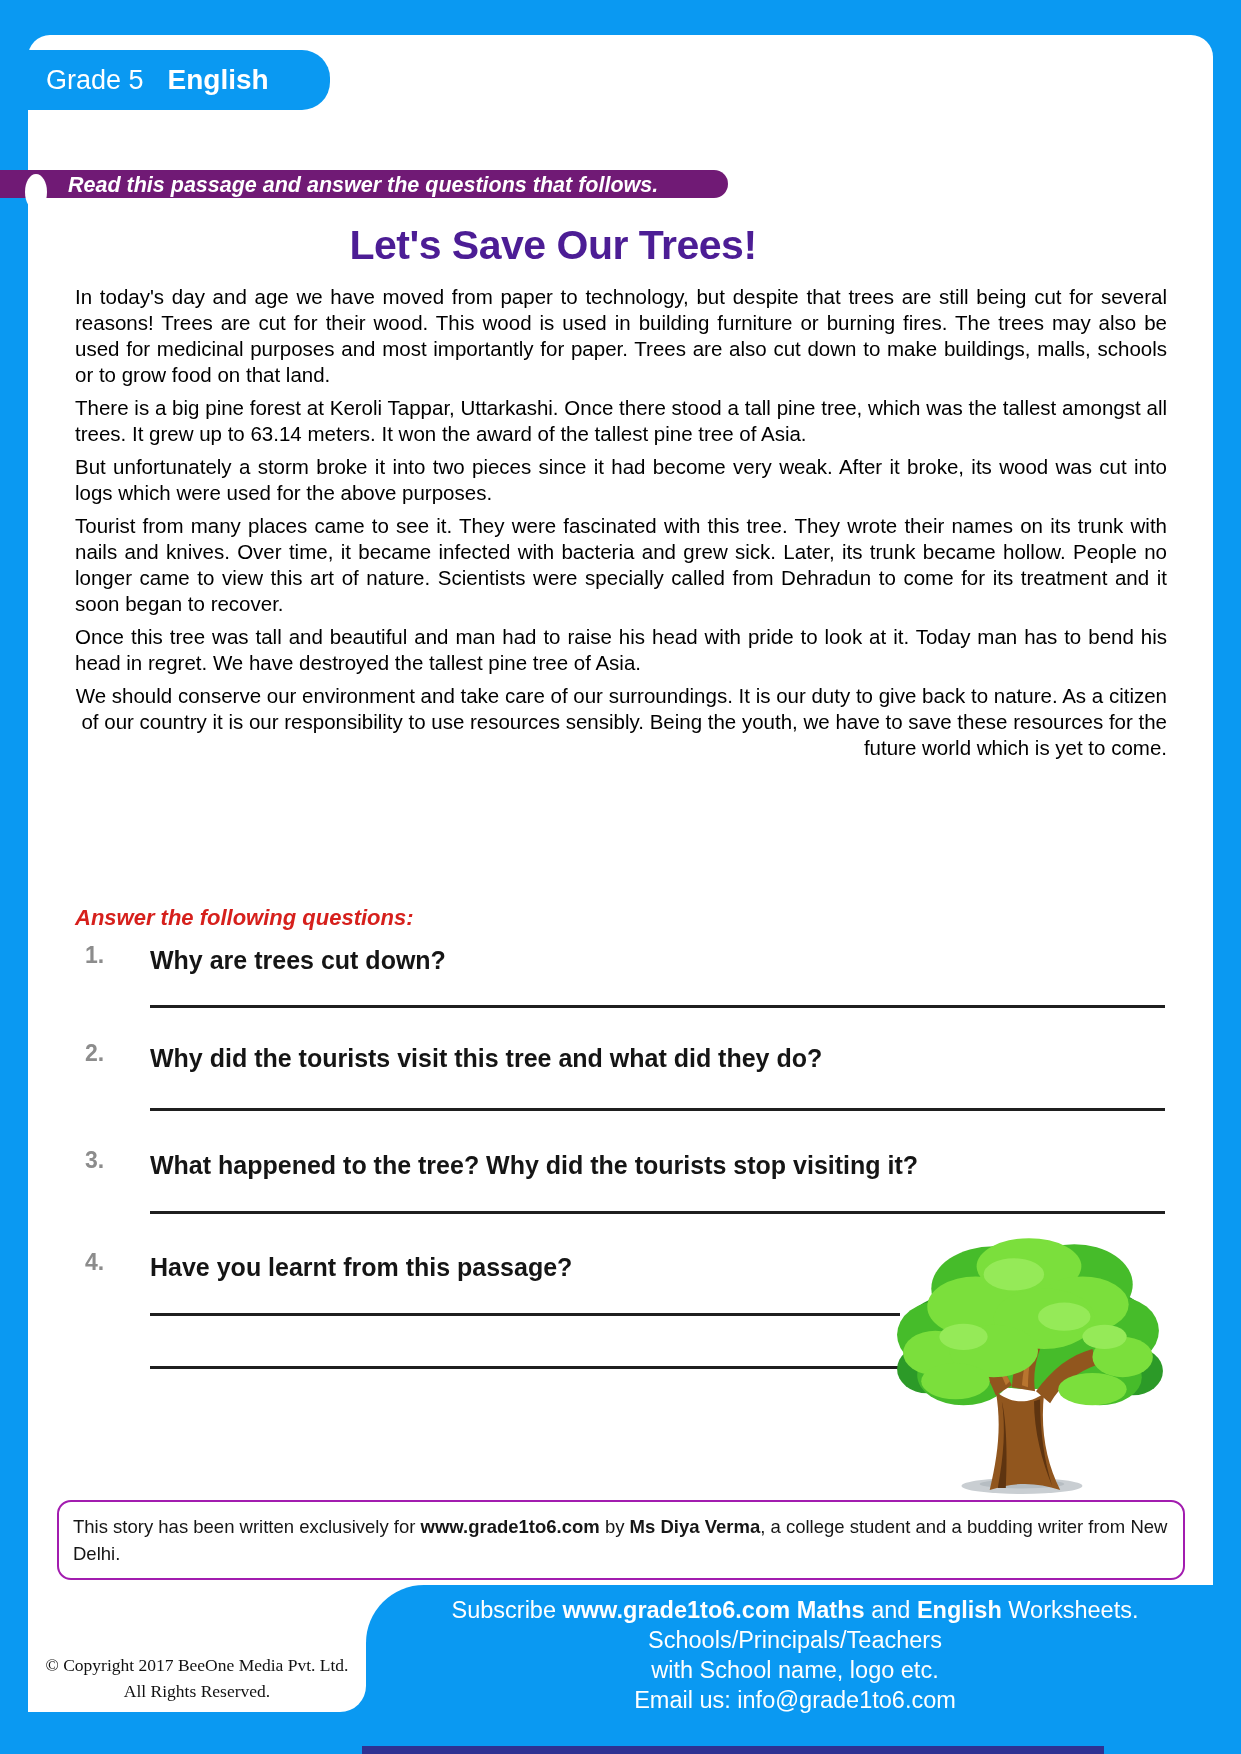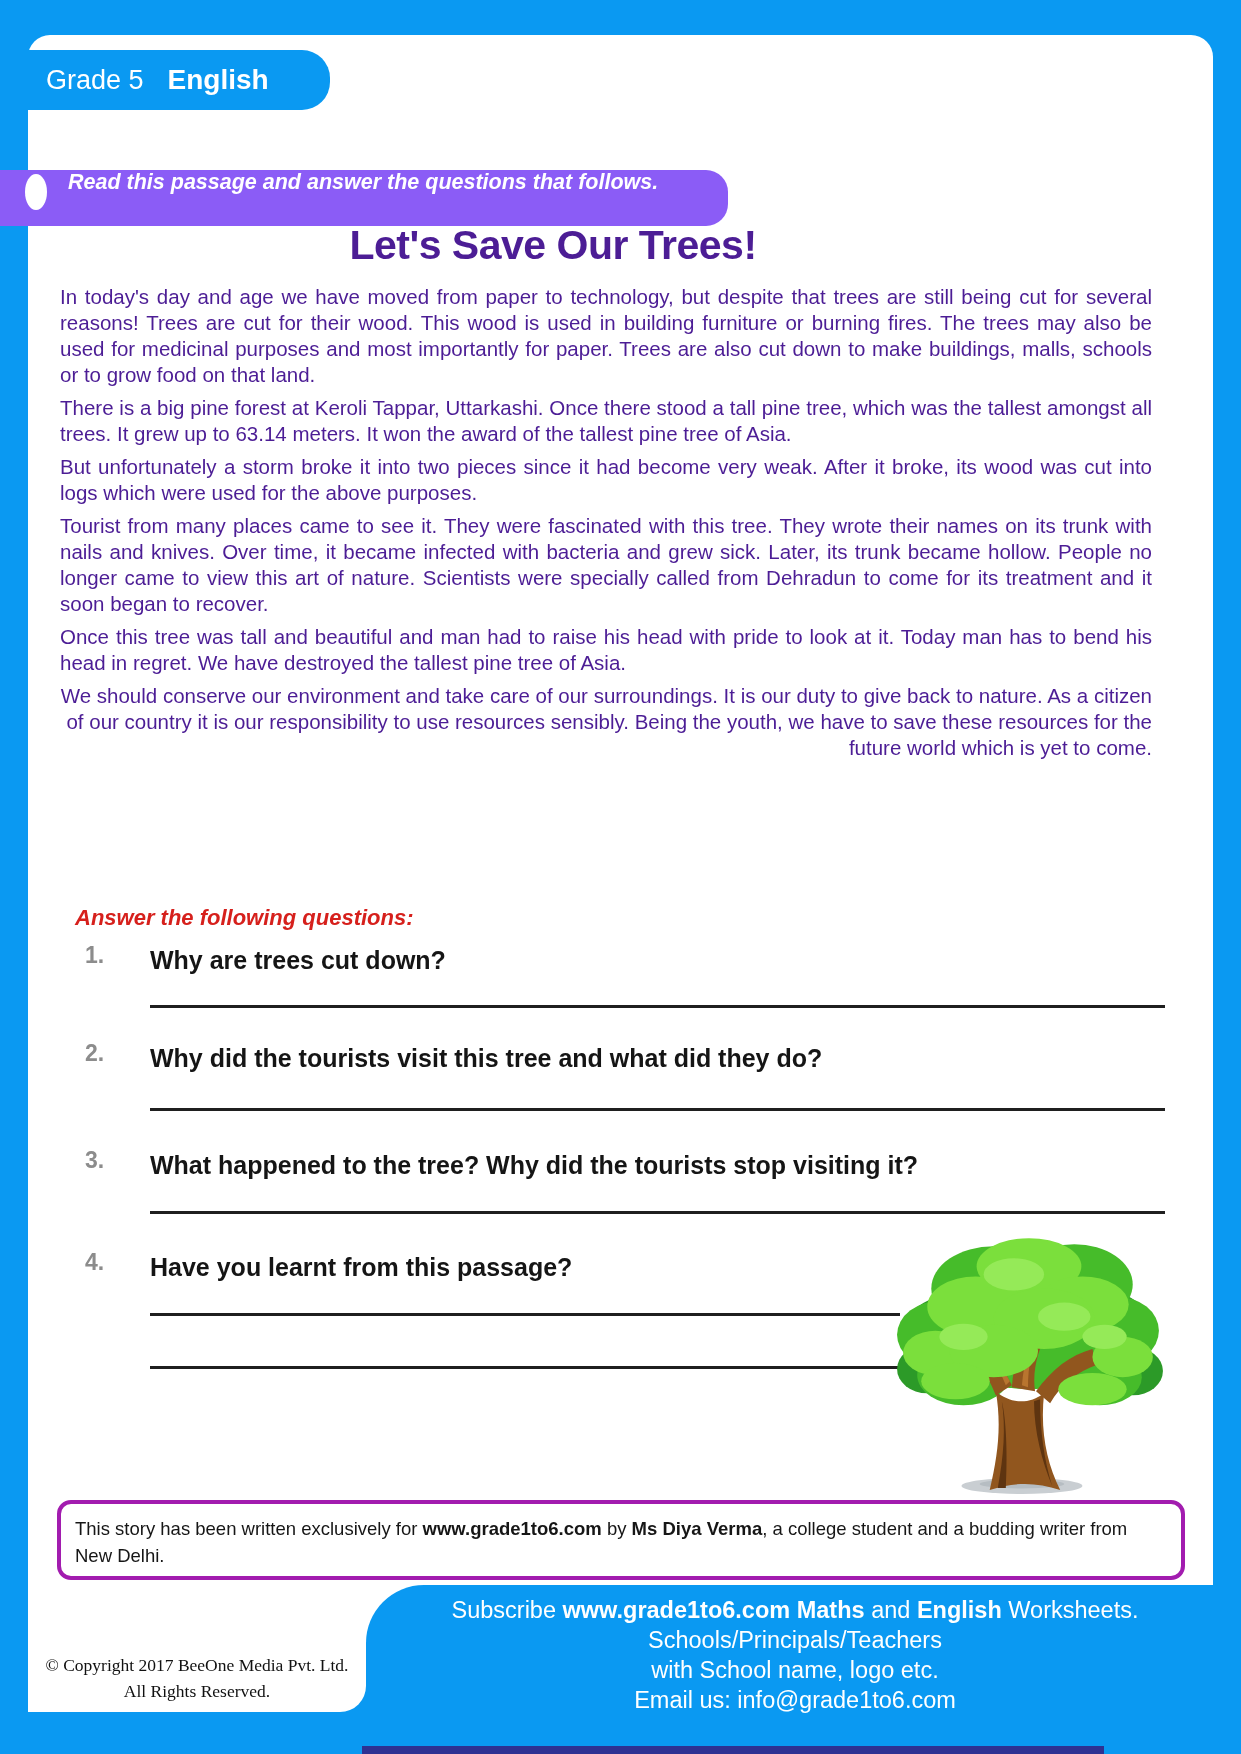--- a/index.html
+++ b/index.html
@@ -13,41 +13,41 @@
         border-top-left-radius:58px;}
   .navy-strip{position:absolute;left:362px;top:1746px;width:742px;height:8px;background:#2E3192;}
 
   
   .grade-tab{position:absolute;left:28px;top:50px;width:302px;height:60px;background:#0A99F2;
         border-radius:0 28px 28px 0;display:flex;align-items:center;padding-left:18px;box-sizing:border-box;}
   .grade-tab .grade{color:#fff;font-size:27px;font-weight:400;}
   .grade-tab .subject{color:#fff;font-size:28px;font-weight:700;margin-left:24px;}
 
   
-  .banner{position:absolute;left:0;top:170px;width:728px;height:56px;background:#8b5cf6;
-        border-radius:0 22px 22px 0;display:flex;align-items:flex-start;}
+  .banner{position:absolute;left:0;top:170px;width:728px;height:28px;background:#701a75;
+        border-radius:0 22px 22px 0;display:flex;align-items:flex-end;}
   .banner .dot{position:absolute;left:25px;top:4px;width:22px;height:36px;background:#fff;border-radius:50%;}
   .banner .txt{margin-left:68px;color:#fff;font-size:21.5px;font-weight:700;font-style:italic;}
 
   .title{position:absolute;left:0;top:222px;width:1106px;text-align:center;
         font-size:41px;font-weight:700;color:#4c1d95;letter-spacing:-0.5px;}
 
-  .passage{position:absolute;left:60px;top:284px;width:1092px;color:#4c1d95;
+  .passage{position:absolute;left:75px;top:284px;width:1092px;color:#000000;
         font-size:20.5px;line-height:26px;}
   .passage p{margin:0 0 7px 0;text-align:justify;}
   .passage p.last{text-align:right;}
 
   .q-heading{position:absolute;left:75px;top:905px;color:#D6201C;font-size:22px;
         font-weight:700;font-style:italic;}
   .q-num{position:absolute;left:85px;color:#8C8C8C;font-size:23px;font-weight:600;}
   .q-text{position:absolute;left:150px;color:#151515;font-size:25px;font-weight:700;}
   .ans-line{position:absolute;left:150px;height:0;border-top:3px solid #1f1f1f;}
 
   .credit-box{position:absolute;left:57px;top:1500px;width:1128px;height:80px;box-sizing:border-box;
-        border:4px solid #a21caf;border-radius:14px;padding:11px 14px;color:#161616;
+        border:2px solid #a21caf;border-radius:14px;padding:11px 14px;color:#161616;
         font-size:18.5px;line-height:27px;background:#fff;}
   .credit-box b{font-weight:700;}
 
   .footer-text{position:absolute;left:380px;top:1595px;width:830px;text-align:center;
         color:#fff;font-size:23.5px;line-height:30px;}
   .footer-text b{font-weight:700;}
 
   .copyright{position:absolute;left:28px;top:1652px;width:338px;text-align:center;
         font-family:"Liberation Serif",serif;font-size:17.5px;line-height:26px;color:#111;}
 

